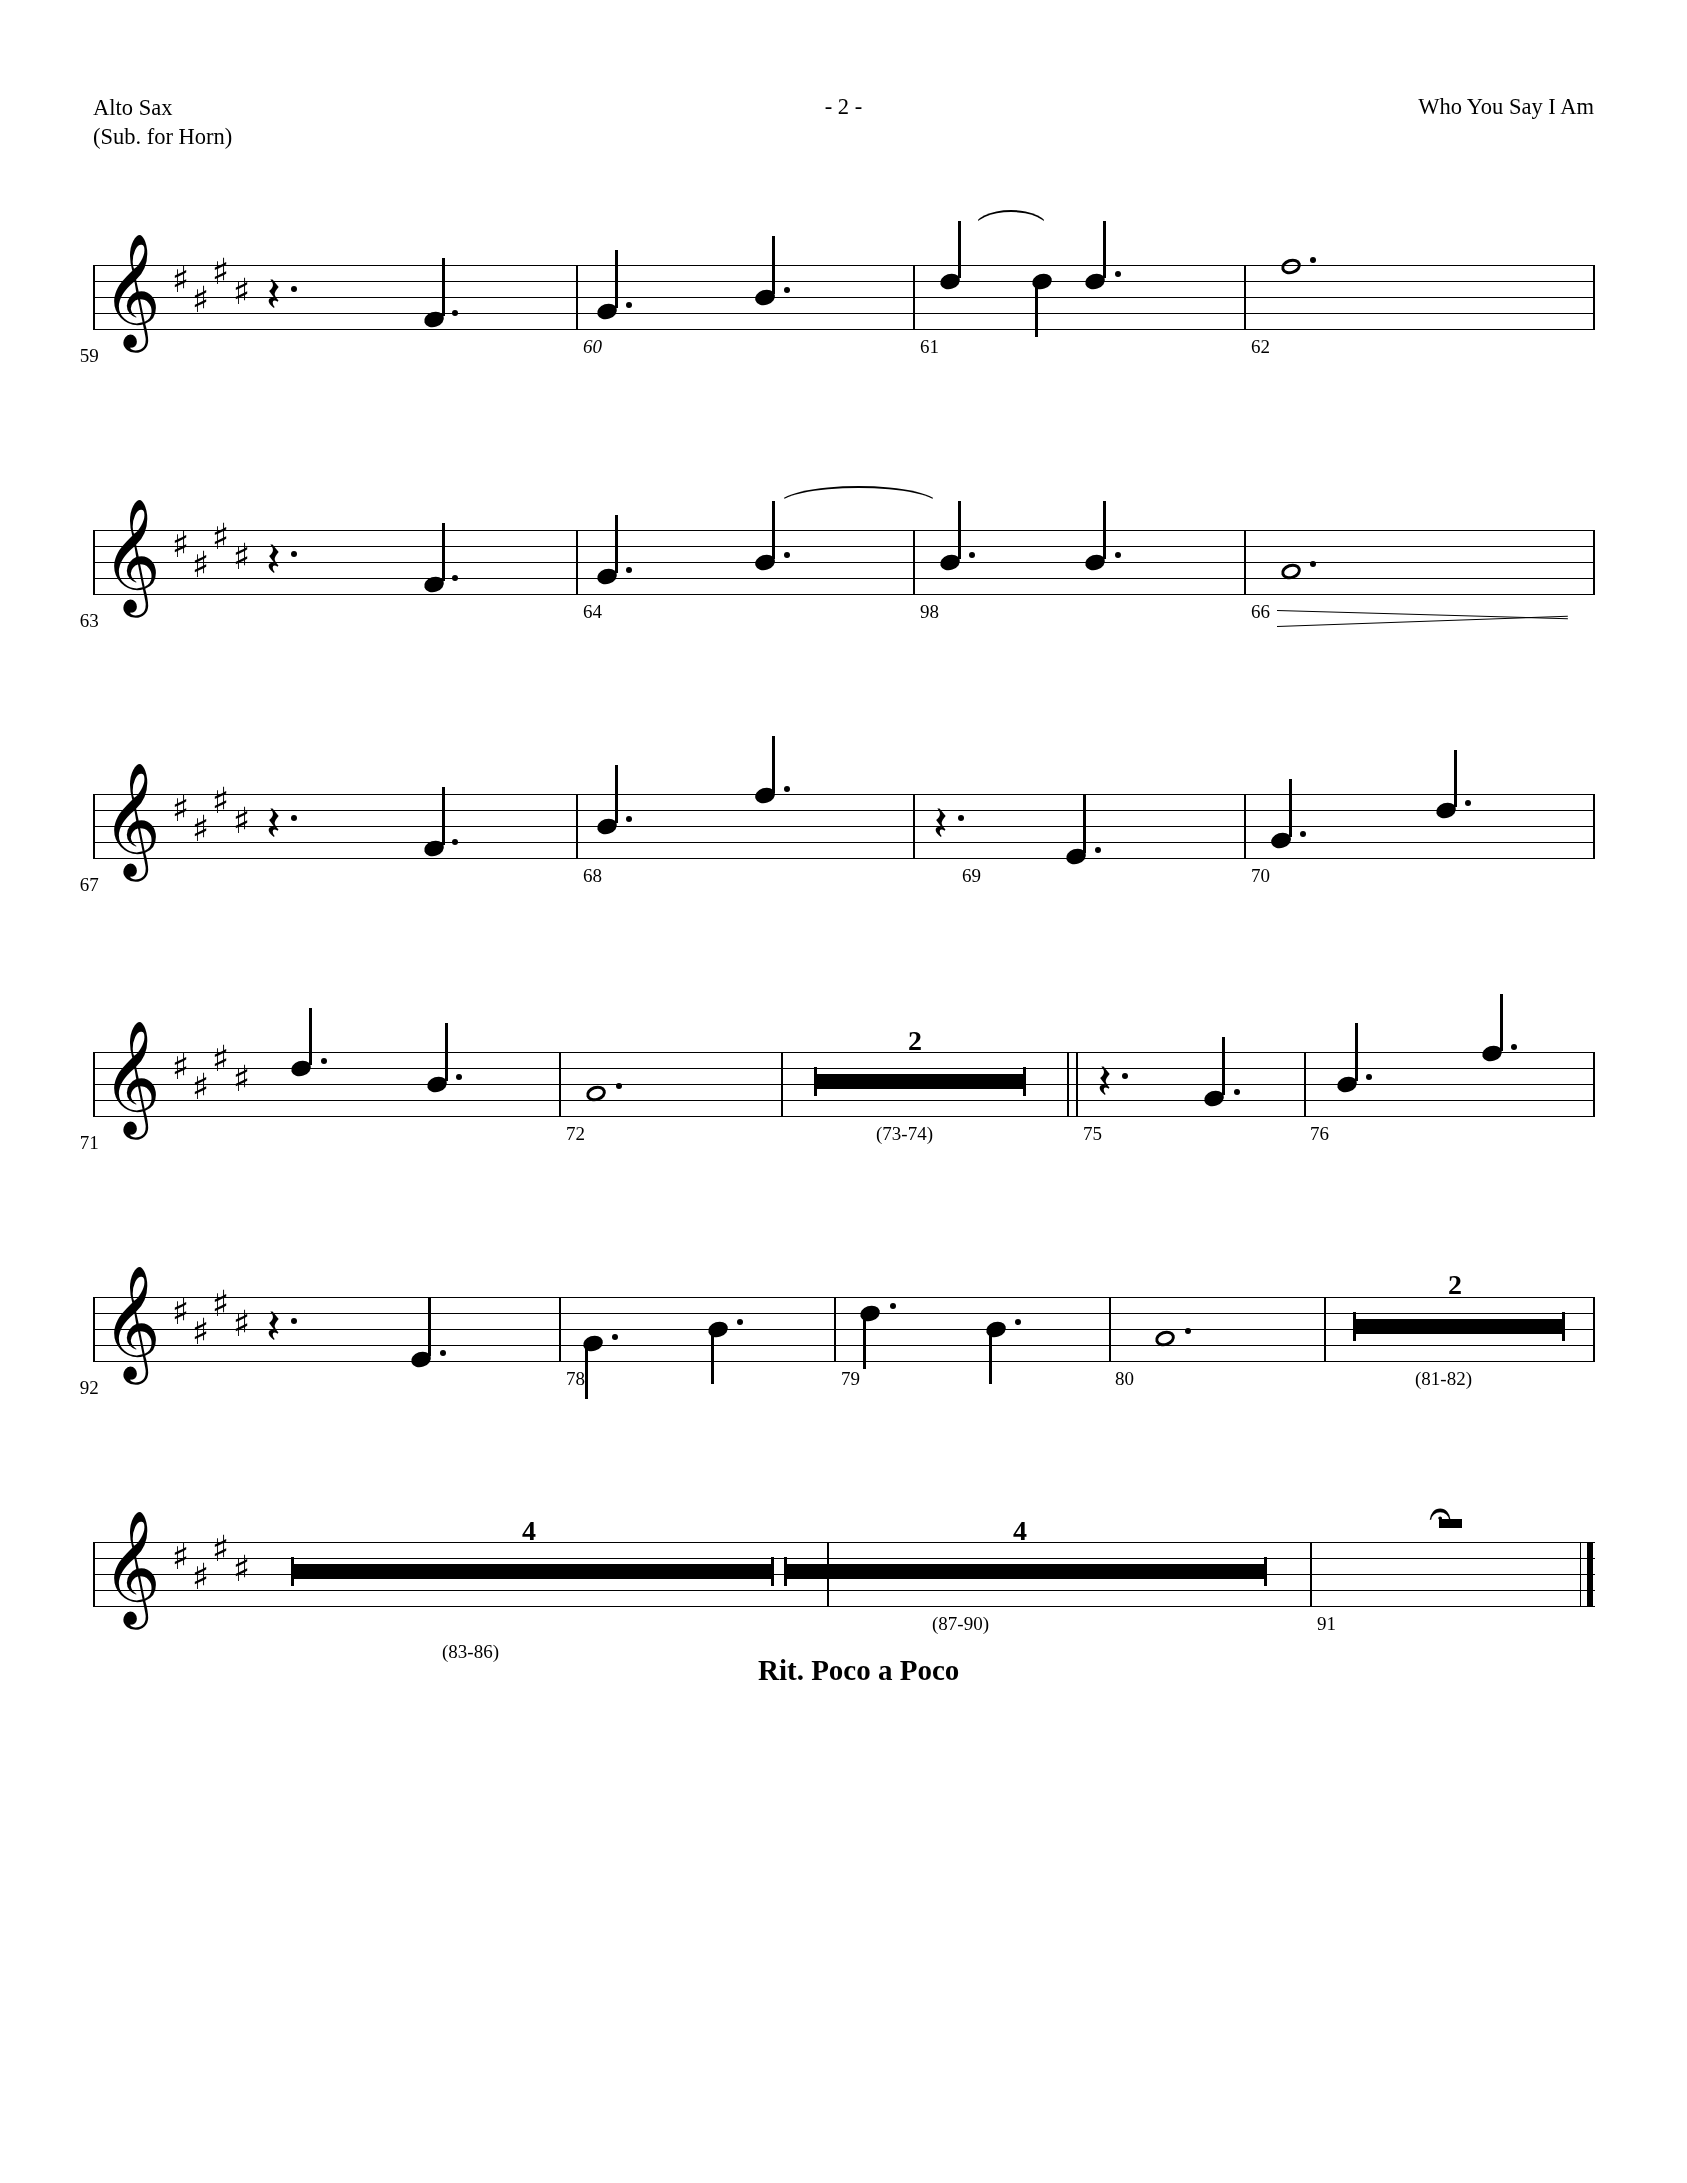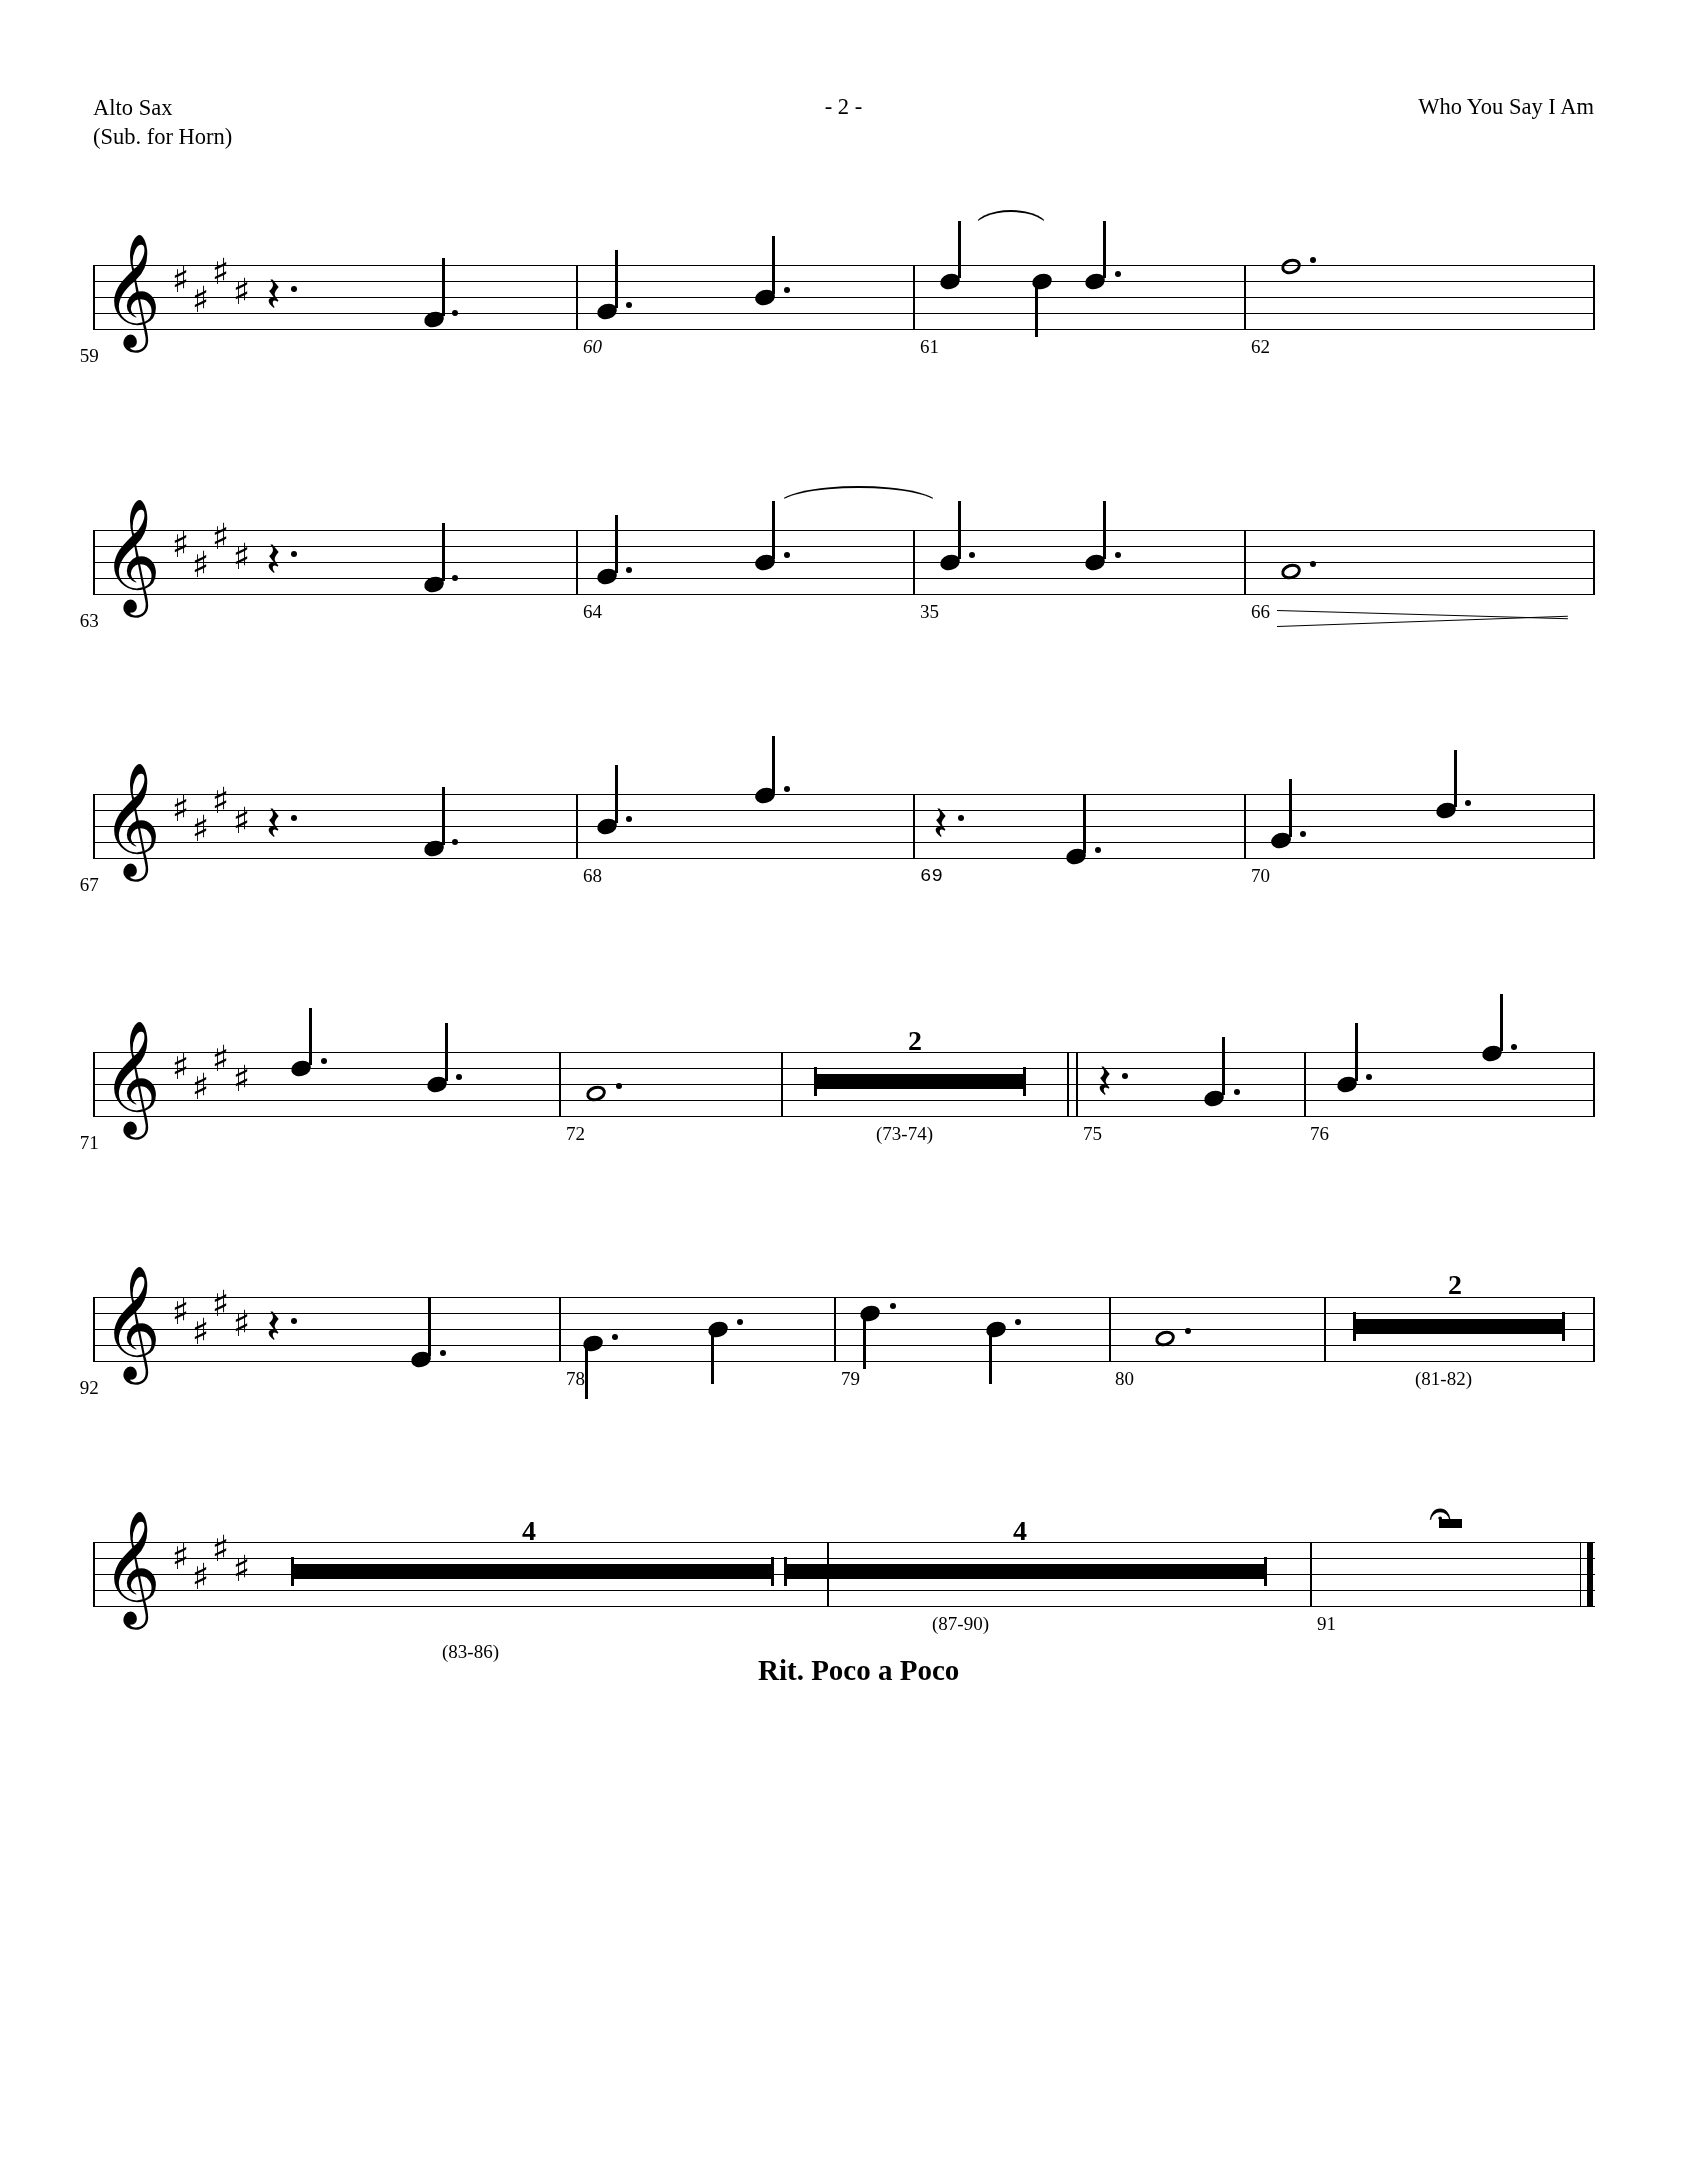--- a/index.html
+++ b/index.html
@@ -317,21 +317,21 @@
     <span class="note open" style="left:1188px; top:74px;"></span>
     <span class="dot" style="left:1217px; top:71px;"></span>
 
     <div class="hairpin" style="left:1184px; top:119px; width:291px; height:20px;">
       <div class="hp-a" style="top:1.3px; transform: rotate(1.6deg);"></div>
       <div class="hp-b" style="top:17px; transform: rotate(-2.0deg);"></div>
     </div>
 
     <span class="measnum" style="left:-13.2px; top:120px;">63</span>
     <span class="measnum" style="left:490px; top:111px;">64</span>
-    <span class="measnum" style="left:827px; top:111px;">35</span>
+    <span class="measnum" style="left:827px; top:111px;">98</span>
     <span class="measnum" style="left:1158px; top:111px;">66</span>
   </div>
 
   <div class="system" style="top:754px;">
     <div class="staff">
       <div class="ln l0"></div>
         <div class="ln l1"></div>
         <div class="ln l2"></div>
         <div class="ln l3"></div>
         <div class="ln l4"></div>
@@ -369,21 +369,21 @@
 
     <span class="note" style="left:1178px; top:79px;"></span>
     <span class="stem" style="left:1196px; top:25px; height:58px;"></span>
     <span class="dot" style="left:1207px; top:77px;"></span>
     <span class="note" style="left:1343px; top:49px;"></span>
     <span class="stem" style="left:1361px; top:-4px; height:57px;"></span>
     <span class="dot" style="left:1372px; top:46px;"></span>
 
     <span class="measnum" style="left:-13.2px; top:120px;">67</span>
     <span class="measnum" style="left:490px; top:111px;">68</span>
-    <span class="measnum" style="left:827px; top:111px;font-family:Liberation Mono, monospace;">69</span>
+    <span class="measnum" style="left:869px; top:111px;">69</span>
     <span class="measnum" style="left:1158px; top:111px;">70</span>
   </div>
 
   <div class="system" style="top:1012px;">
     <div class="staff">
       <div class="ln l0"></div>
         <div class="ln l1"></div>
         <div class="ln l2"></div>
         <div class="ln l3"></div>
         <div class="ln l4"></div>

